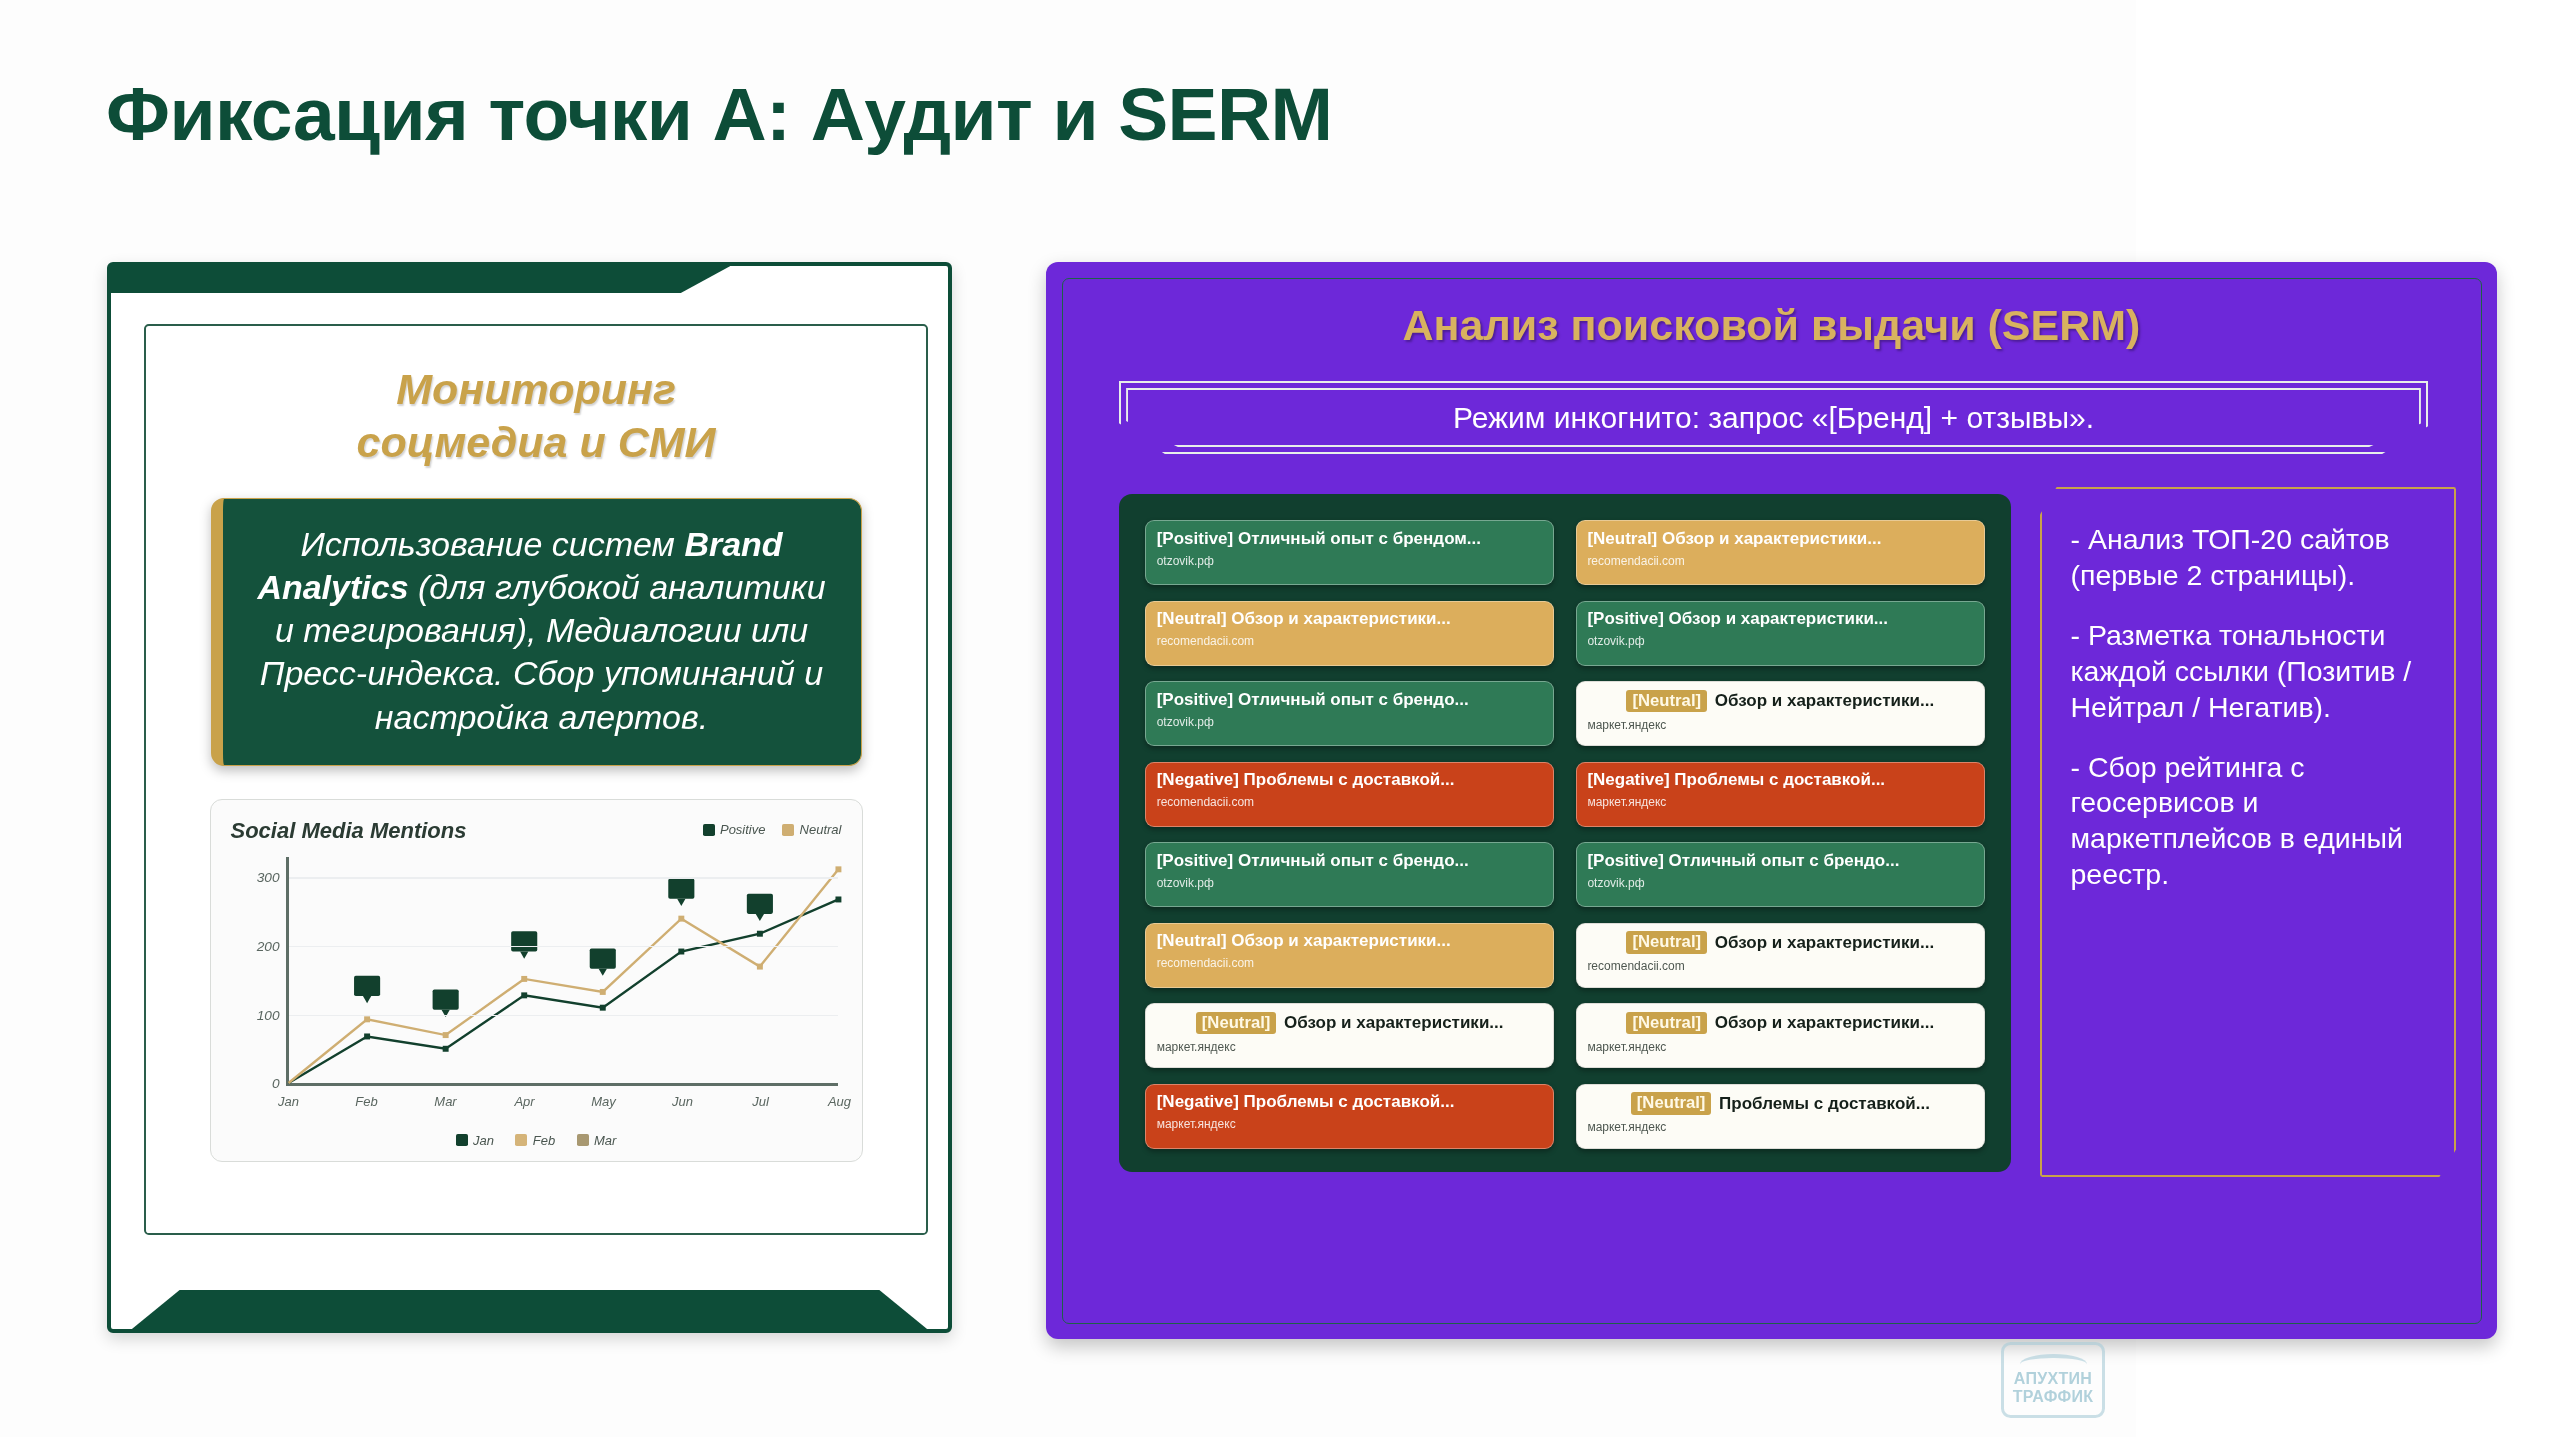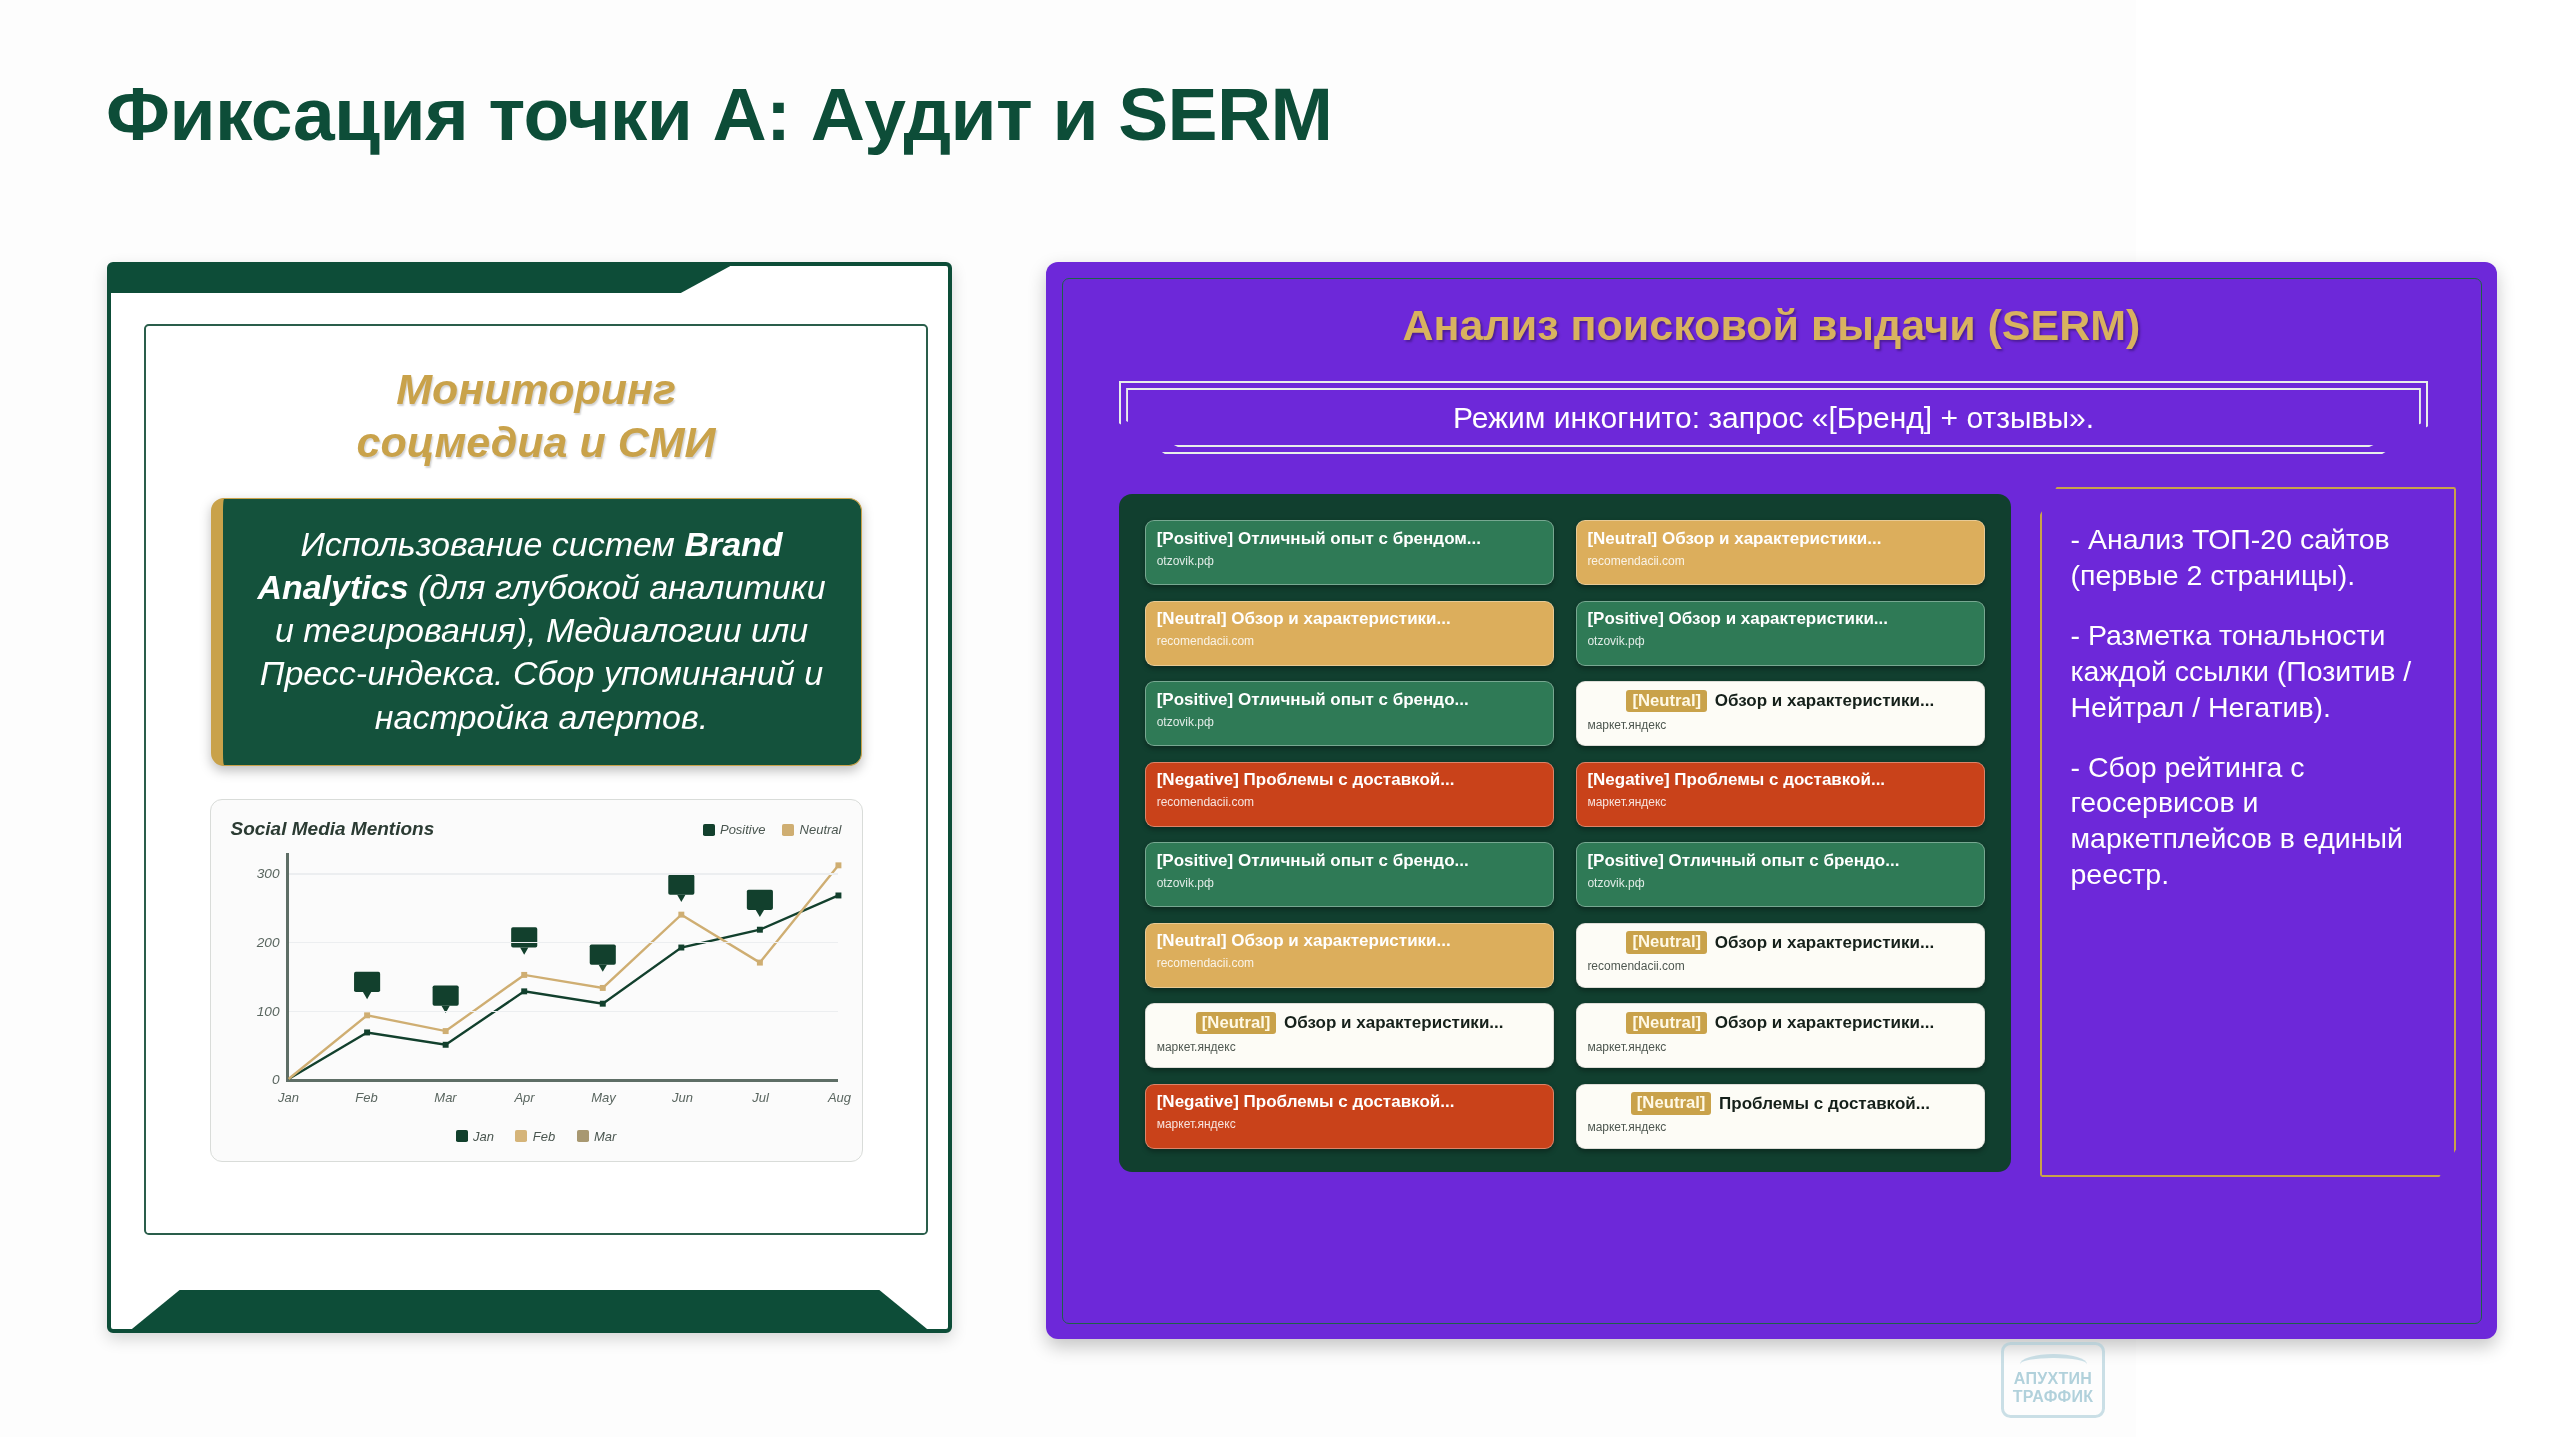--- a/index.html
+++ b/index.html
@@ -64,21 +64,21 @@
   .lp-greenbox b { font-weight: bold; }
 
   
   .chart-card {
     margin: 33px auto 0; width: 653px; height: 363px;
     background: #fbfbfb; border: 1.8px solid #d9dcd9;
     border-radius: 12px; padding: 18px 20px 10.7px;
     position: relative;
   }
   .chart-head { display: flex; justify-content: space-between; align-items: flex-start; }
-  .chart-title { font-size: 19px; font-weight: bold; color: #2b3b33; text-align: center; }
+  .chart-title { font-size: 22px; font-weight: bold; color: #2b3b33; text-align: center; }
   .chart-legend { display: flex; gap: 16.7px; padding-top: 4.8px; }
   .lg { display: flex; align-items: center; gap: 5.4px; font-size: 13px; color: #4a5650; }
   .lg .sw { width: 12px; height: 12px; border-radius: 1.8px; display: block; }
   .plot { position: relative; margin-top: 13px; height: 250px; }
   .y-axis-line { position: absolute; left: 55px; top: 0; width: 3px; height: 226px; background: #5e6e66; }
   .x-axis-line { position: absolute; left: 55px; top: 226px; height: 3px; right: 3.6px; background: #5e6e66; }
   .ytick { position: absolute; left: 12px; width: 37px; text-align: right; font-size: 13.7px; color: #5a6660; transform: translateY(-50%); }
   .gridline { position: absolute; left: 58px; right: 3.6px; height: 1.8px; background: #eceef0; }
   .xtick { position: absolute; top: 237px; font-size: 13px; color: #5a6660; transform: translateX(-50%); }
   .chart-svg { position: absolute; left: 0; top: 0; width: 100%; height: 229px; overflow: visible; }

